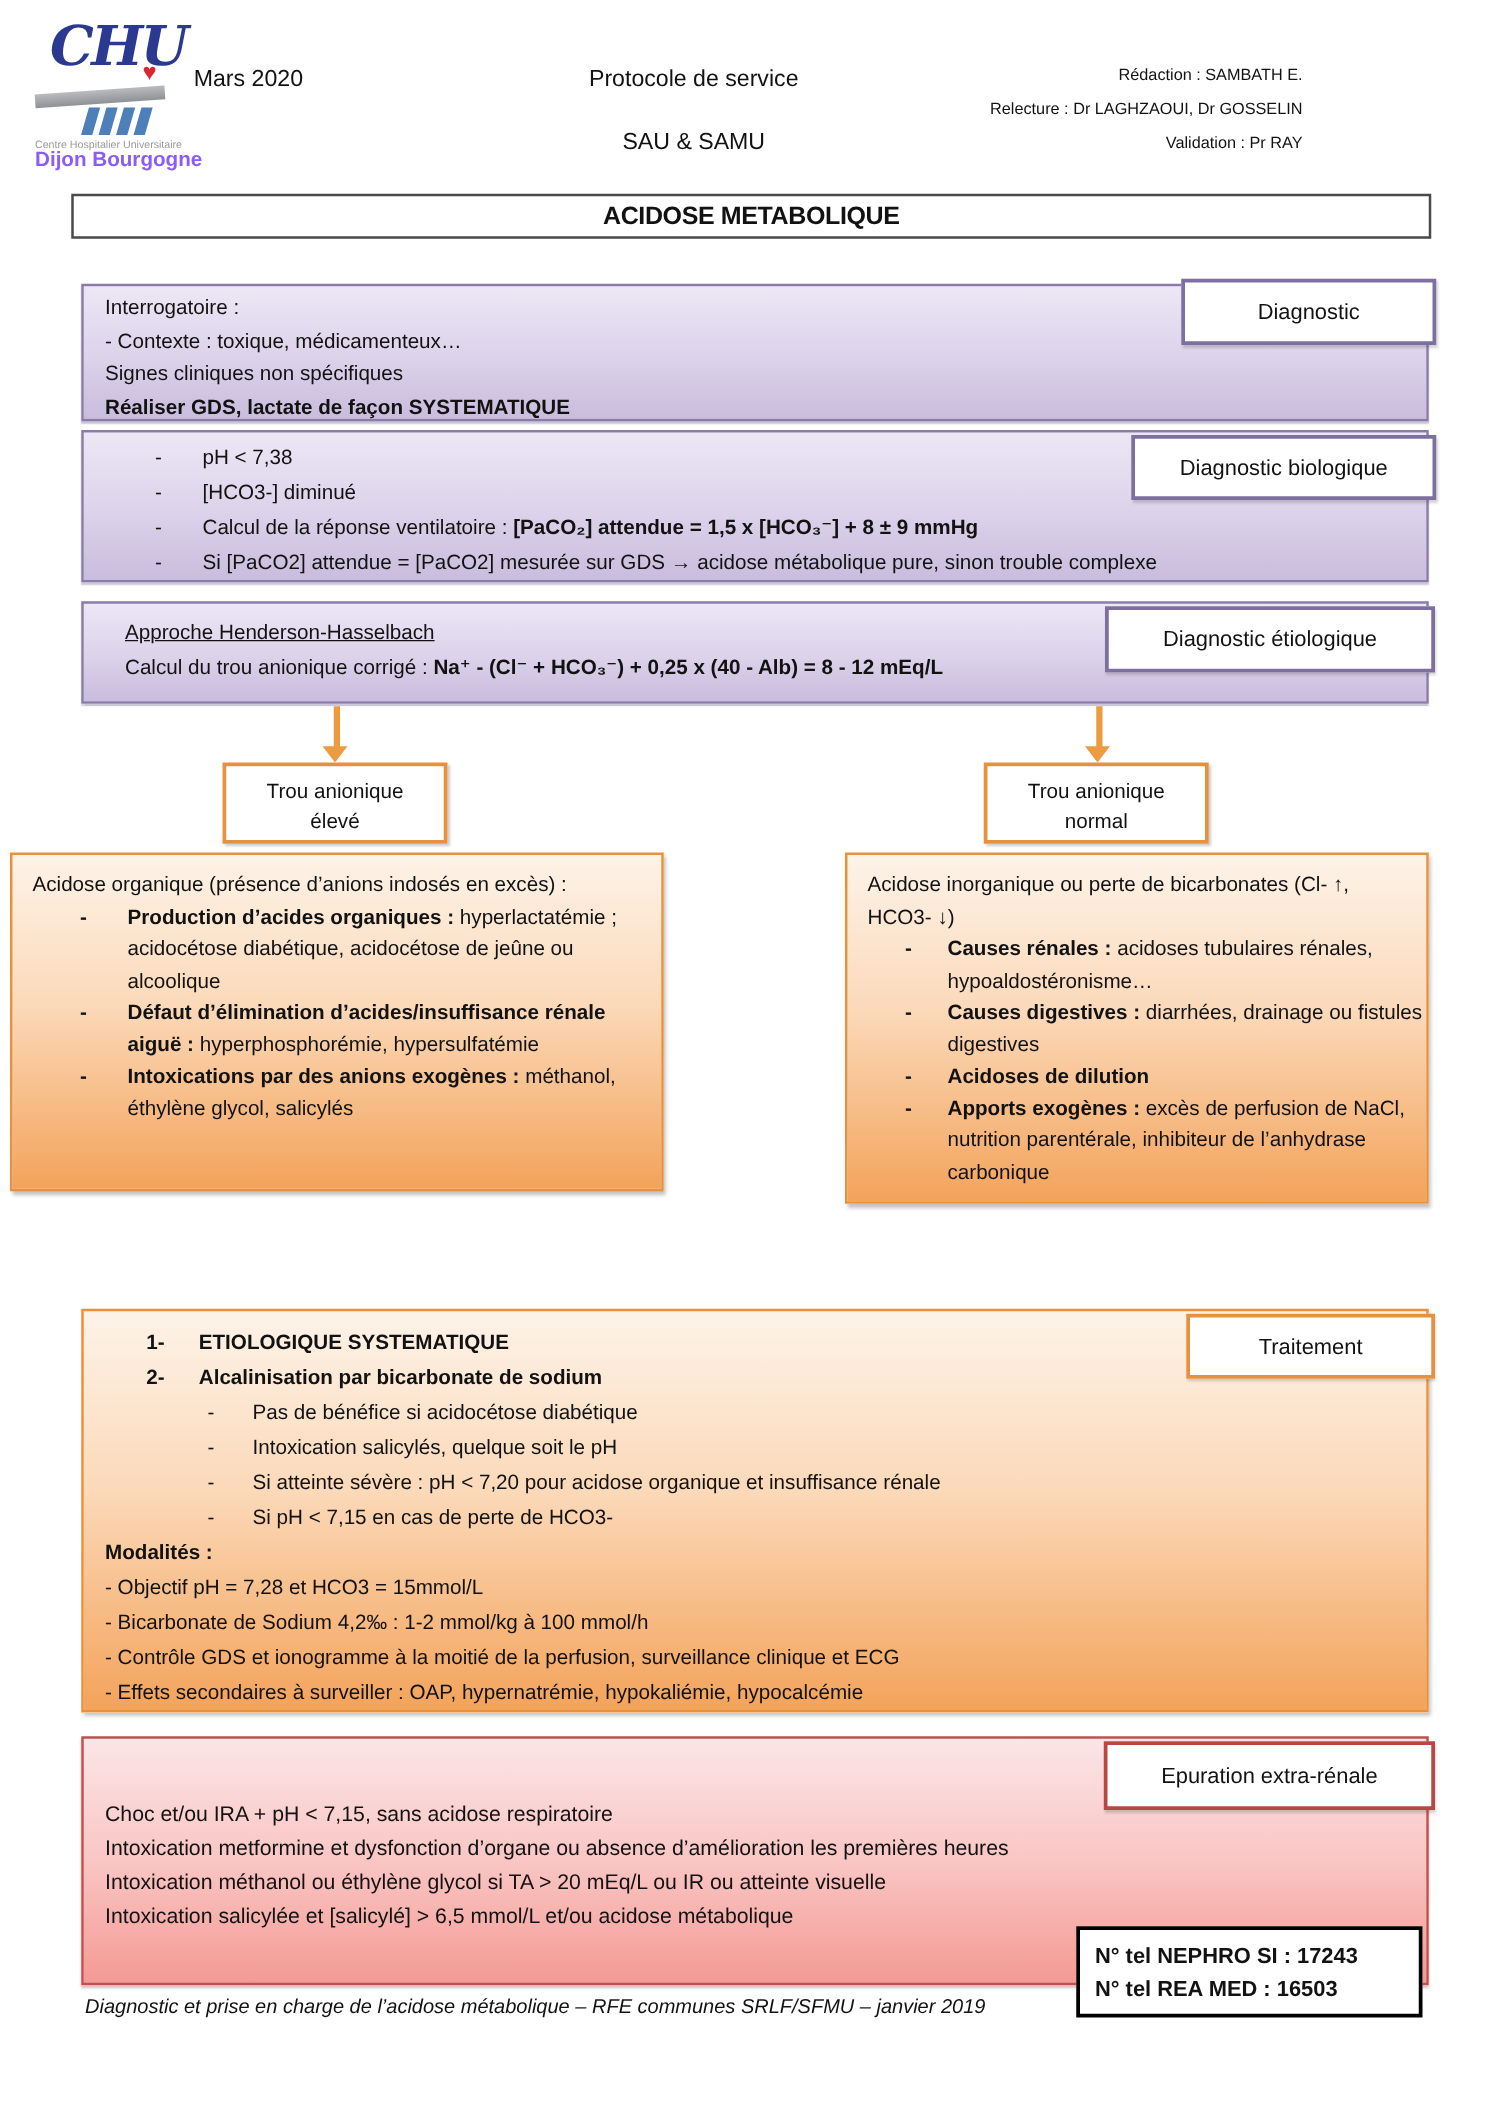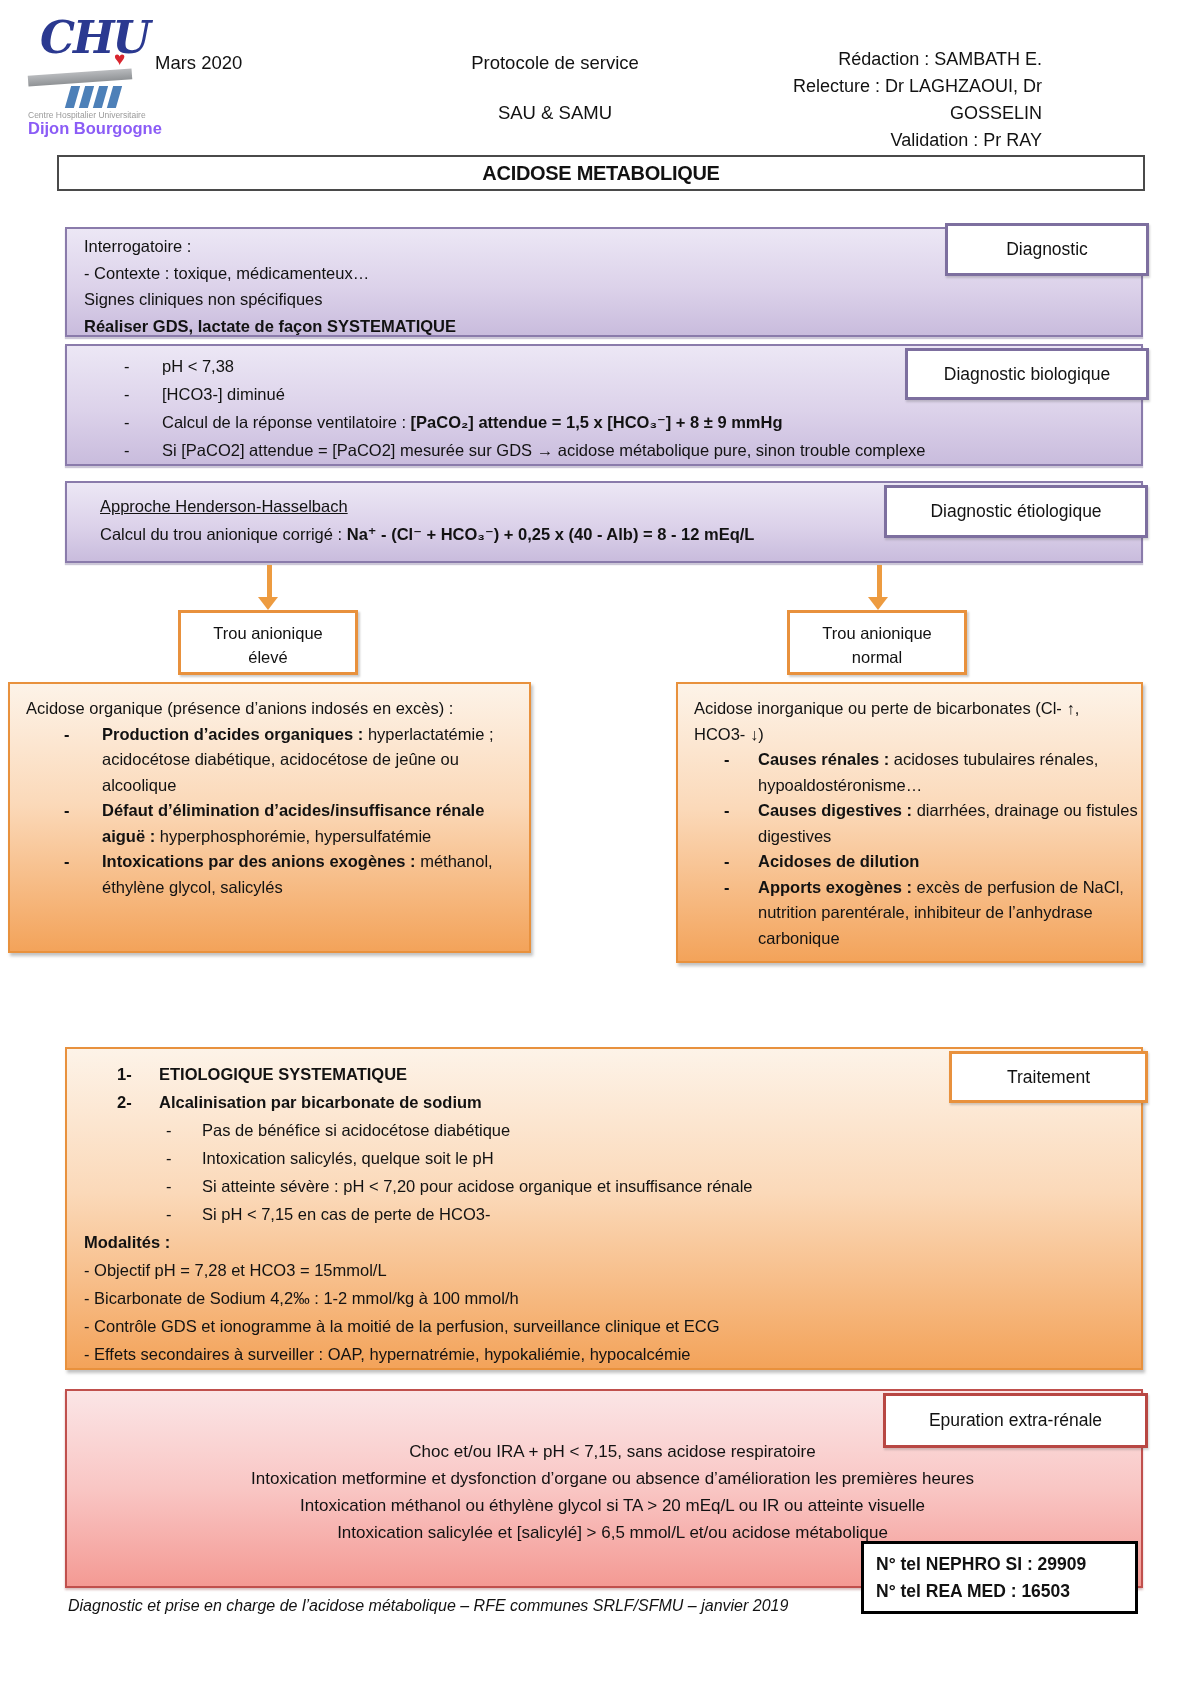--- a/index.html
+++ b/index.html
@@ -12,21 +12,21 @@
             font-style:italic;font-weight:bold;font-size:44px;color:#2b3990;letter-spacing:-2px;}
   .logo-heart{position:absolute;left:88px;top:38px;font-size:19px;color:#d9252e;}
   .logo-roof{position:absolute;left:2px;top:62px;width:104px;height:11px;background:linear-gradient(#b9bbbe,#8f9295);transform:rotate(-4deg);}
   .logo-stripes{position:absolute;left:42px;top:76px;display:flex;gap:5px;}
   .logo-stripes span{display:block;width:9px;height:22px;background:#4d80b8;transform:skewX(-16deg);}
   .logo-sub{position:absolute;left:2px;top:100px;font-size:8.5px;color:#9a9a9a;white-space:nowrap;}
   .logo-brand{position:absolute;left:2px;top:109px;font-size:16.5px;font-weight:bold;color:#8b5cf6;white-space:nowrap;}
   .hdr-date{position:absolute;left:155px;top:52px;font-size:18.5px;}
   .hdr-c1{position:absolute;left:400px;width:310px;top:52px;font-size:18.5px;text-align:center;}
   .hdr-c2{position:absolute;left:400px;width:310px;top:102px;font-size:18.5px;text-align:center;}
-  .hdr-right{position:absolute;left:700px;width:342px;top:46px;font-size:18px;text-align:right;line-height:27px;}
+  .hdr-right{position:absolute;left:700px;width:342px;top:46px;font-size:13px;text-align:right;line-height:27px;}
 
   
   .title-box{position:absolute;left:57px;top:155px;width:1084px;height:32px;border:2px solid #4a4a4a;
              display:flex;align-items:center;justify-content:center;font-size:20px;font-weight:bold;letter-spacing:-0.3px;}
 
   
   .lbl{position:absolute;background:#fff;display:flex;align-items:center;justify-content:center;
        font-size:17.5px;z-index:6;box-shadow:1px 2px 2px rgba(80,80,80,0.25);}
   .lbl-purple{border:3px solid #7d6f9f;}
   .lbl-orange{border:3px solid #e8913d;}
@@ -223,28 +223,28 @@
       <span>Si pH &lt; 7,15 en cas de perte de HCO3-</span>
     </div>
     <div class="t-plain b">Modalités :</div>
     <div class="t-plain">- Objectif pH = 7,28 et HCO3 = 15mmol/L</div>
     <div class="t-plain">- Bicarbonate de Sodium 4,2‰ : 1-2 mmol/kg à 100 mmol/h</div>
     <div class="t-plain">- Contrôle GDS et ionogramme à la moitié de la perfusion, surveillance clinique et ECG</div>
     <div class="t-plain">- Effets secondaires à surveiller : OAP, hypernatrémie, hypokaliémie, hypocalcémie</div>
   </div>
   <div class="lbl lbl-orange" style="left:949px;top:1051px;width:193px;height:46px;">Traitement</div>
 
-  <div class="rbox" style="left:65px;top:1389px;width:1078px;height:199px;padding-top:47px;box-sizing:border-box;text-align:center;">
+  <div class="rbox" style="left:65px;top:1389px;width:1078px;height:199px;padding-top:47px;box-sizing:border-box;">
     <div class="rline">Choc et/ou IRA + pH &lt; 7,15, sans acidose respiratoire</div>
     <div class="rline">Intoxication metformine et dysfonction d’organe ou absence d’amélioration les premières heures</div>
     <div class="rline">Intoxication méthanol ou éthylène glycol si TA &gt; 20 mEq/L ou IR ou atteinte visuelle</div>
     <div class="rline">Intoxication salicylée et [salicylé] &gt; 6,5 mmol/L et/ou acidose métabolique</div>
   </div>
   <div class="lbl lbl-red" style="left:883px;top:1393px;width:259px;height:49px;">Epuration extra-rénale</div>
 
   <div class="phone-box" style="left:861px;top:1541px;width:277px;height:73px;">
-    <div>N° tel NEPHRO SI : 29909</div>
+    <div>N° tel NEPHRO SI : 17243</div>
     <div>N° tel REA MED : 16503</div>
   </div>
 
   <div class="footer">Diagnostic et prise en charge de l’acidose métabolique – RFE communes SRLF/SFMU – janvier 2019</div>
 
 </div>
 
 </body></html>

